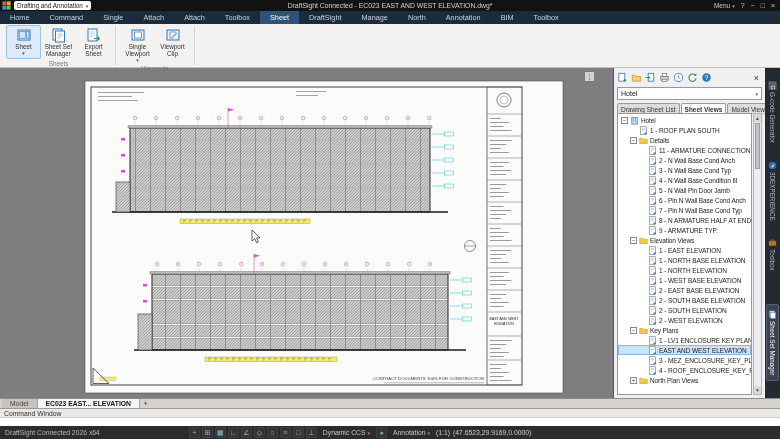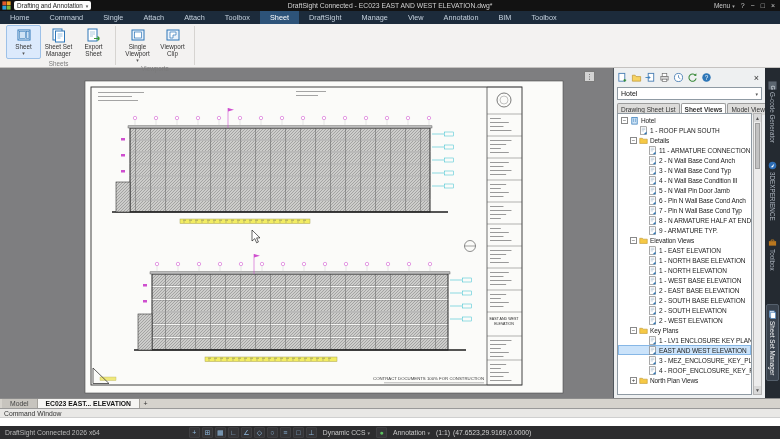--- a/index.html
+++ b/index.html
@@ -126,21 +126,21 @@
 <nav class="menubar">
     <div class="rtab">Home</div>
     <div class="rtab">Command</div>
     <div class="rtab">Single</div>
     <div class="rtab">Attach</div>
     <div class="rtab">Attach</div>
     <div class="rtab">Toolbox</div>
     <div class="rtab active">Sheet</div>
     <div class="rtab">DraftSight</div>
     <div class="rtab">Manage</div>
-    <div class="rtab">View</div>
+    <div class="rtab">North</div>
     <div class="rtab">Annotation</div>
     <div class="rtab">BIM</div>
     <div class="rtab">Toolbox</div>
   </nav>
 
 <div class="ribbon">
     <div class="rgroup">
       <div class="rbtns">
         <div class="rbtn sel">
           <span class="ric">

